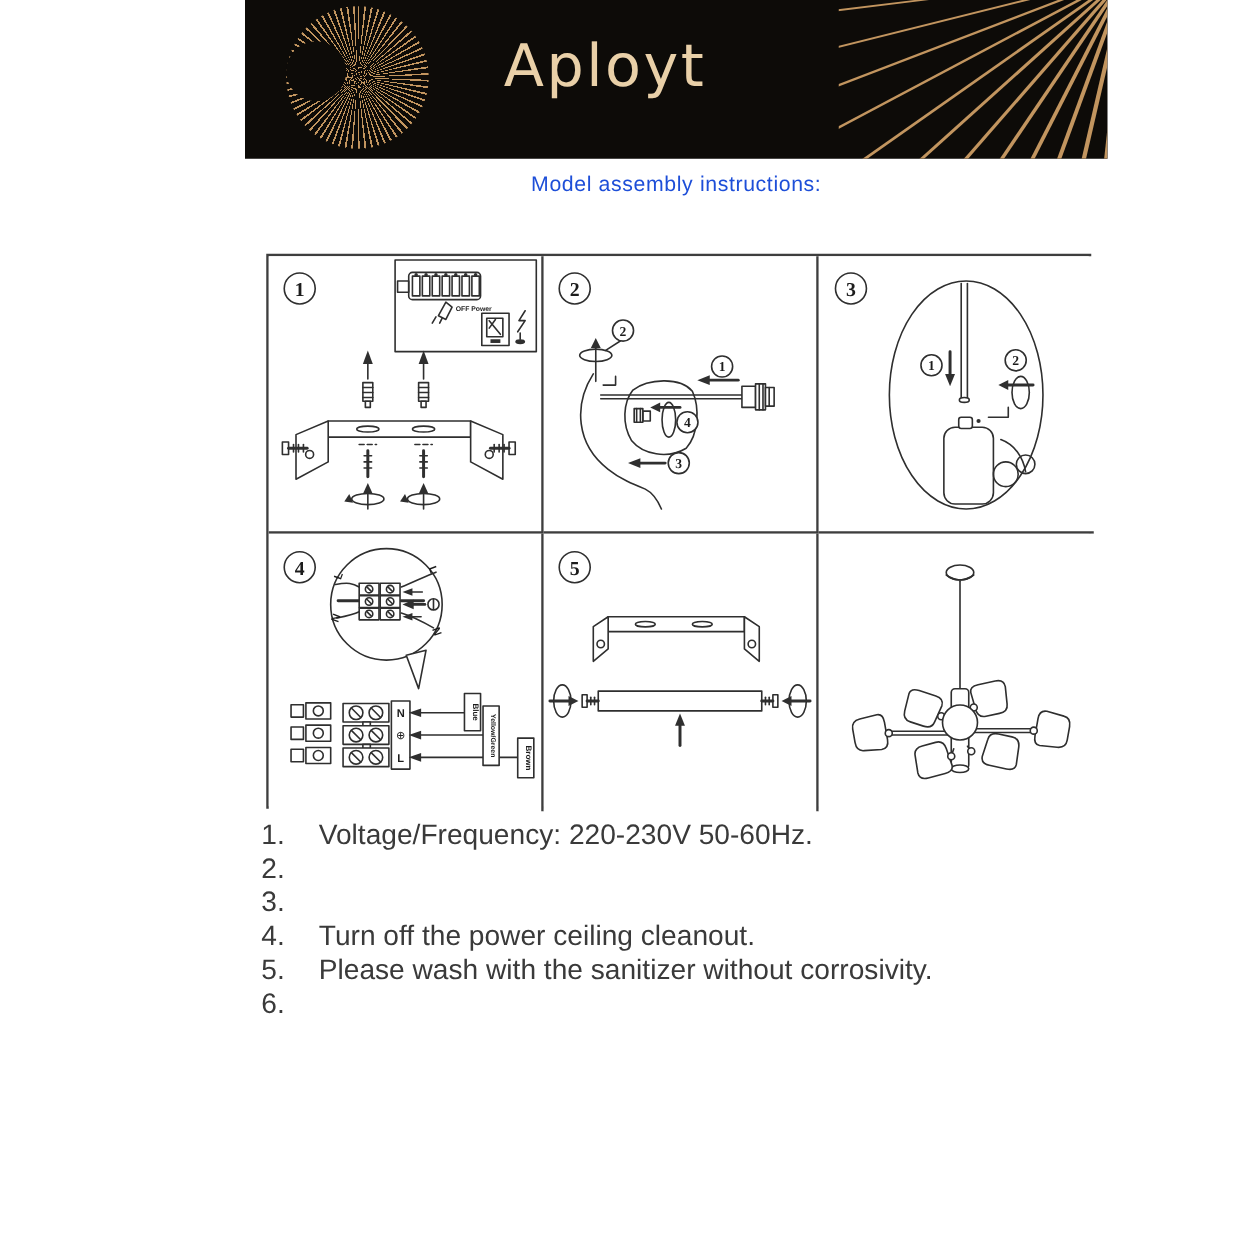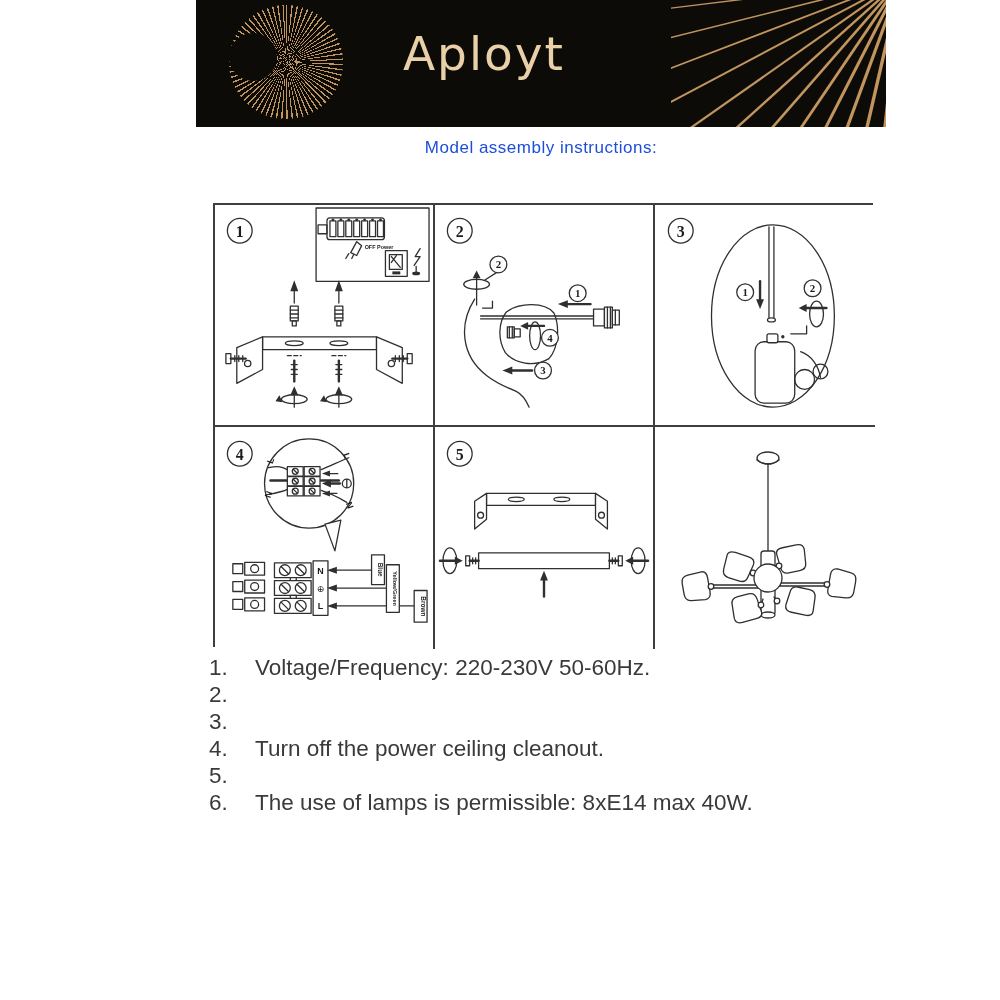--- a/index.html
+++ b/index.html
@@ -493,20 +493,20 @@
     </div>
     <div class="ins-row">
       <span class="ins-num">3.</span>
     </div>
     <div class="ins-row">
       <span class="ins-num">4.</span>
       <span class="ins-text">Turn off the power ceiling cleanout.</span>
     </div>
     <div class="ins-row">
       <span class="ins-num">5.</span>
+      <span class="ins-text">Please wash with the sanitizer without corrosivity.</span>
     </div>
     <div class="ins-row">
       <span class="ins-num">6.</span>
-      <span class="ins-text">The use of lamps is permissible: 8xE14 max 40W.</span>
     </div>
   </div>
 
 </div>
 
 </body></html>

